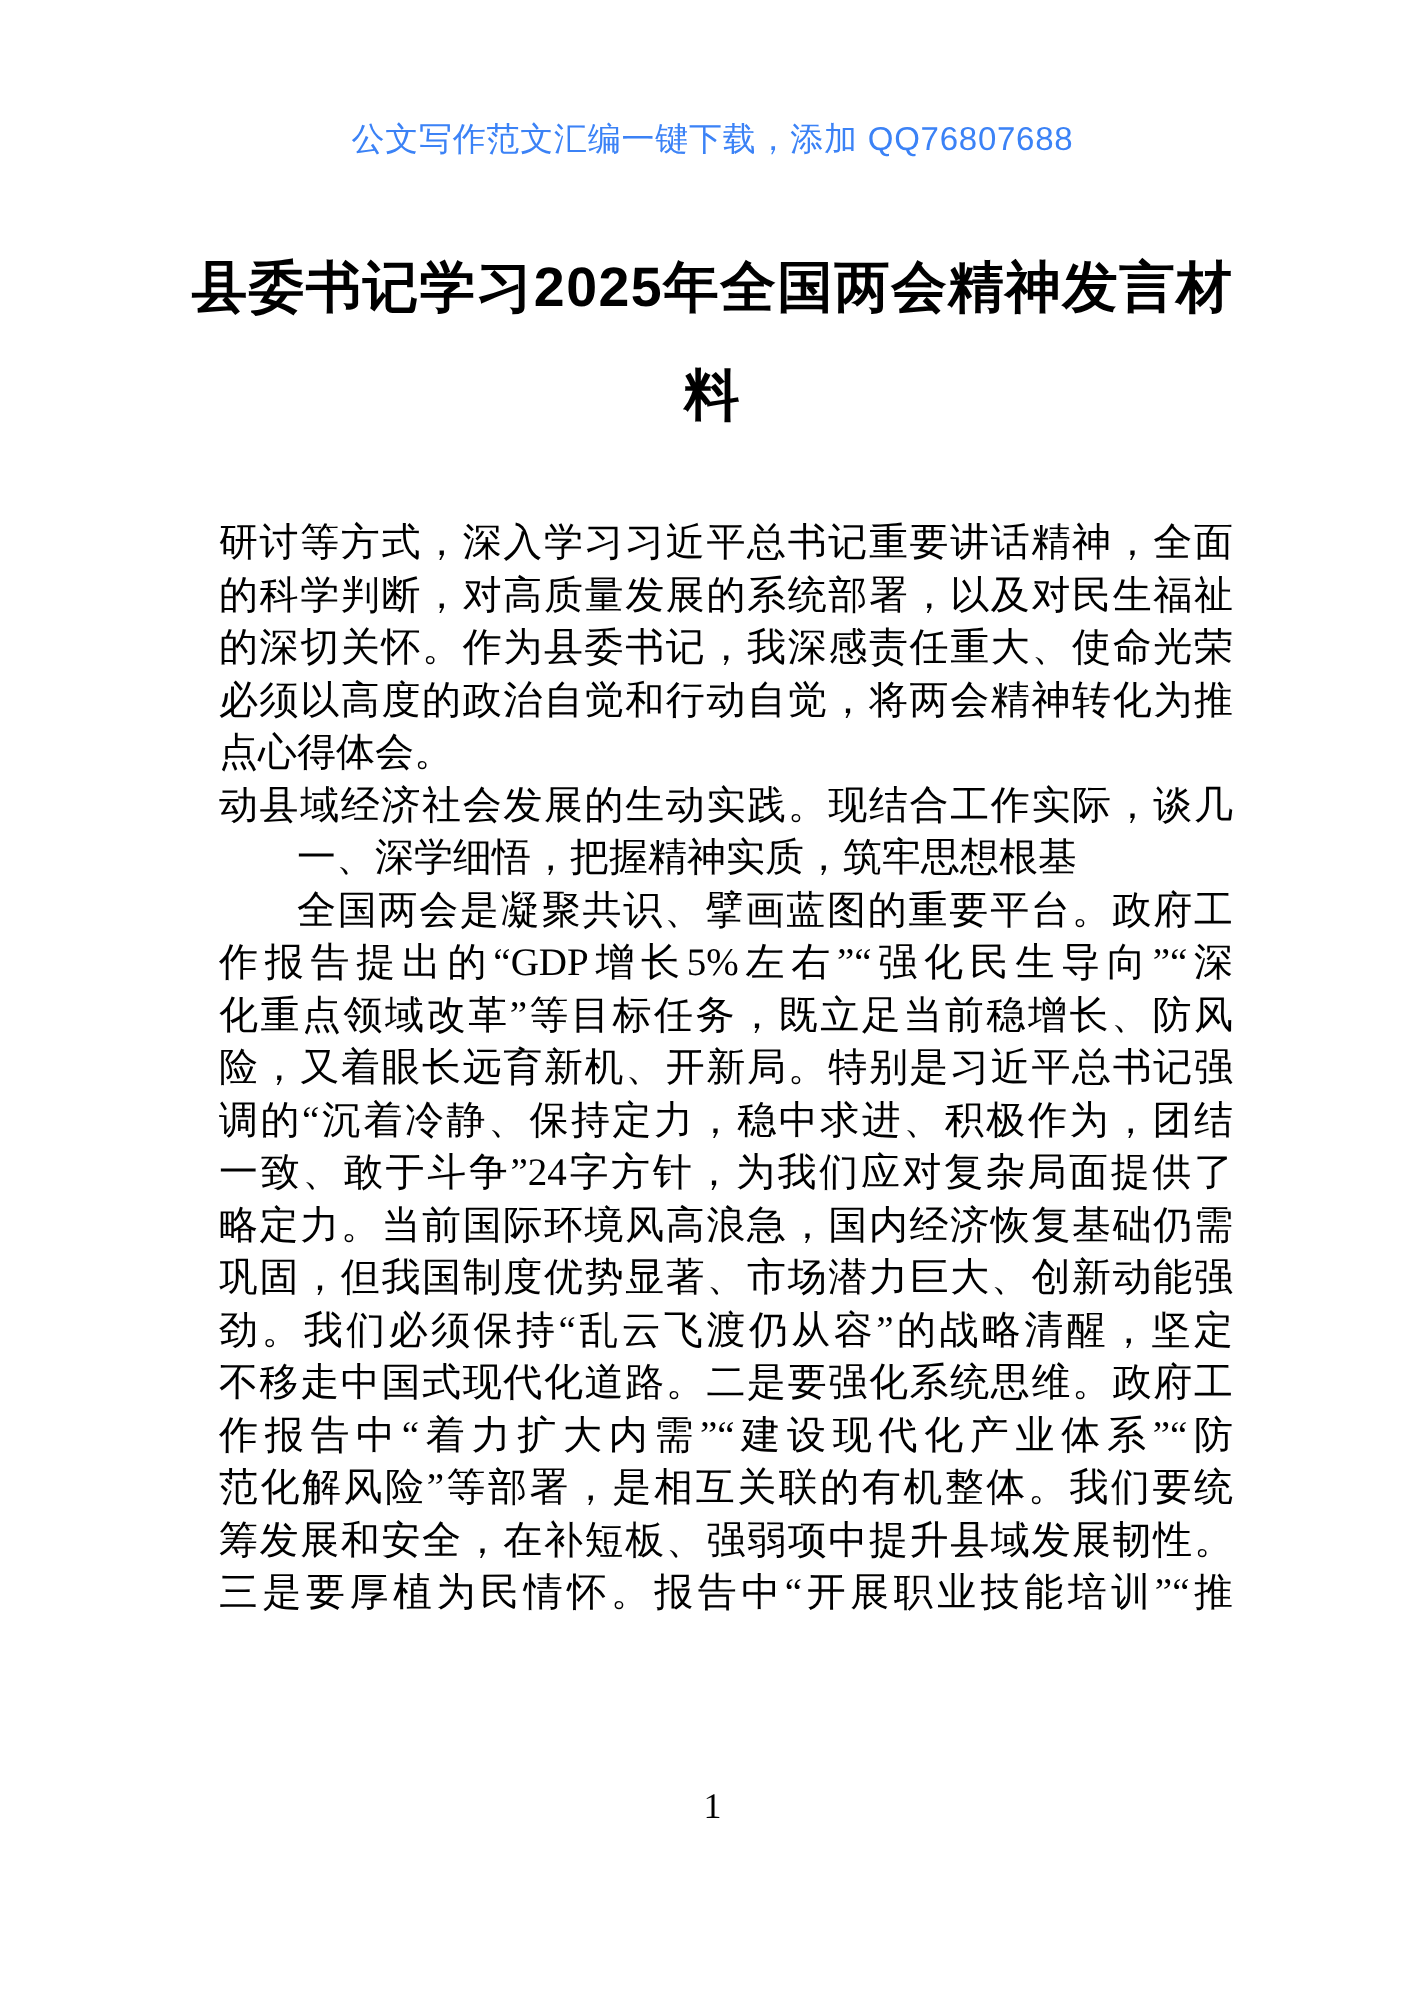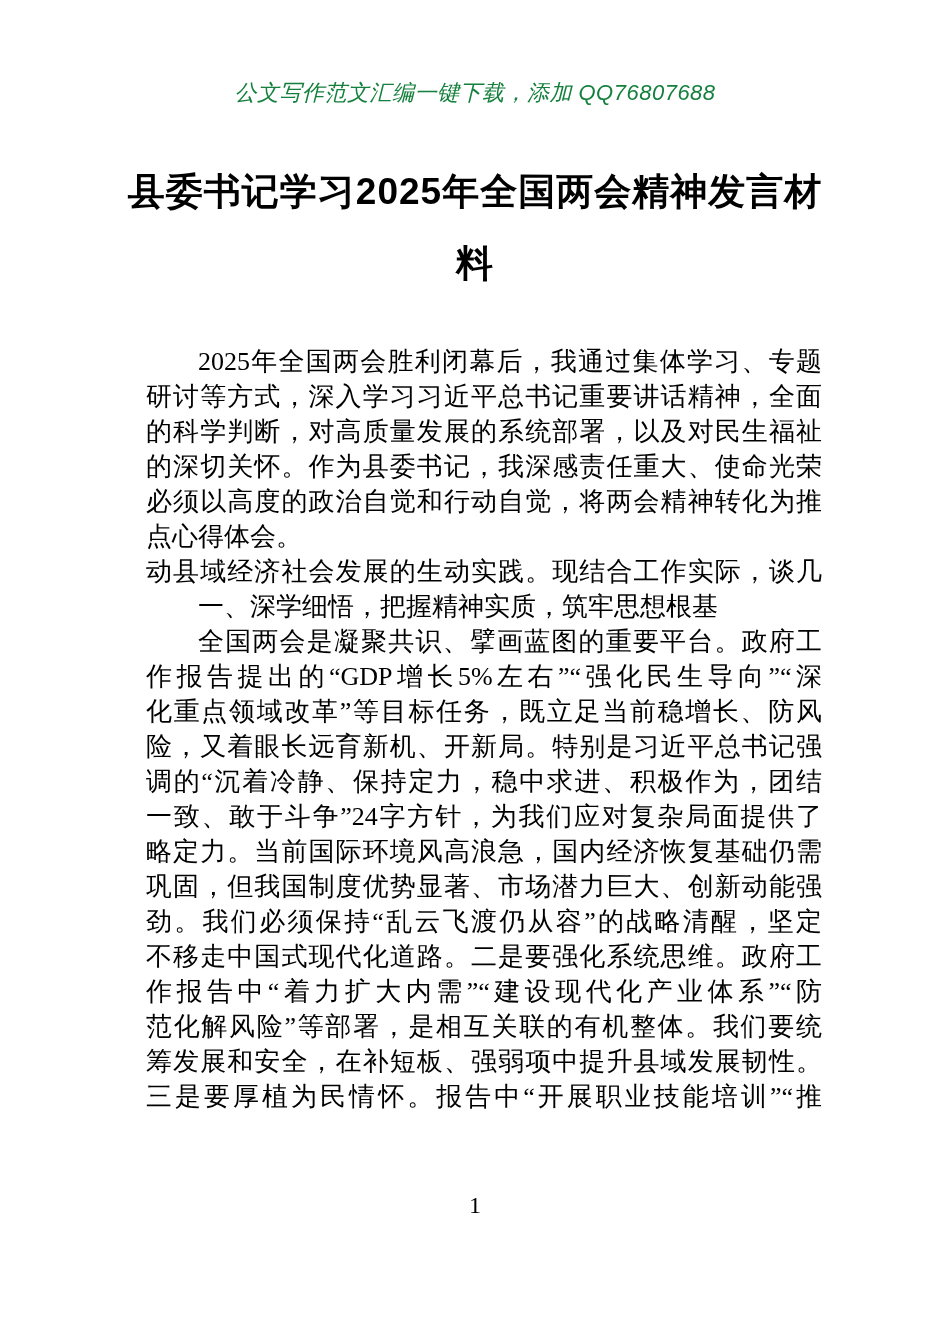--- a/index.html
+++ b/index.html
@@ -55,26 +55,25 @@
     width: 950px;
     text-align: center;
     font-family: "Liberation Serif", serif;
     font-size: 24px;
   }
 </style>
 </head>
 <body>
 
 <div class="page">
-  <div class="notice" style="color: #15803d; font-style: italic;">公文写作范文汇编一键下载，添加 QQ76807688</div>
+  <div class="notice" style="color: #3b82f6;">公文写作范文汇编一键下载，添加 QQ76807688</div>
 
   <h1 class="doc-title">县委书记学习2025年全国两会精神发言材料</h1>
 
   <div class="doc-body" id="document-body">
-      <div class="line indent">2025年全国两会胜利闭幕后，我通过集体学习、专题</div>
       <div class="line">研讨等方式，深入学习习近平总书记重要讲话精神，全面</div>
       <div class="line">的科学判断，对高质量发展的系统部署，以及对民生福祉</div>
       <div class="line">的深切关怀。作为县委书记，我深感责任重大、使命光荣</div>
       <div class="line">必须以高度的政治自觉和行动自觉，将两会精神转化为推</div>
       <div class="line noj">点心得体会。</div>
       <div class="line">动县域经济社会发展的生动实践。现结合工作实际，谈几</div>
       <div class="line indent heading noj">一、深学细悟，把握精神实质，筑牢思想根基</div>
       <div class="line indent">全国两会是凝聚共识、擘画蓝图的重要平台。政府工</div>
       <div class="line">作报告提出的“GDP增长5%左右”“强化民生导向”“深</div>
       <div class="line">化重点领域改革”等目标任务，既立足当前稳增长、防风</div>

